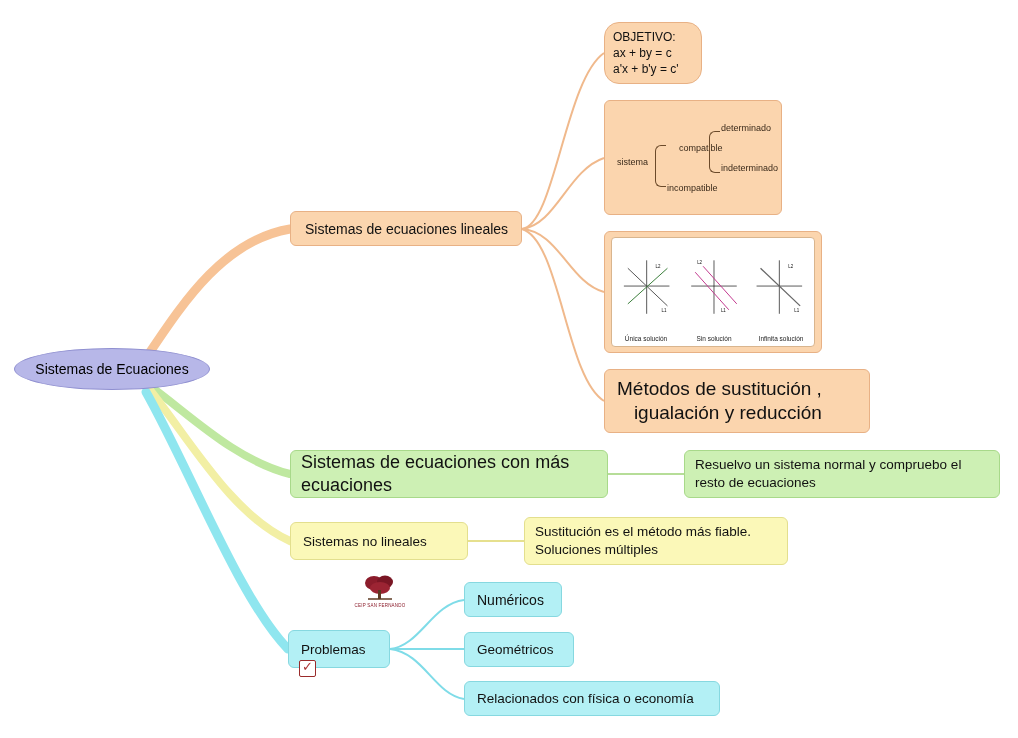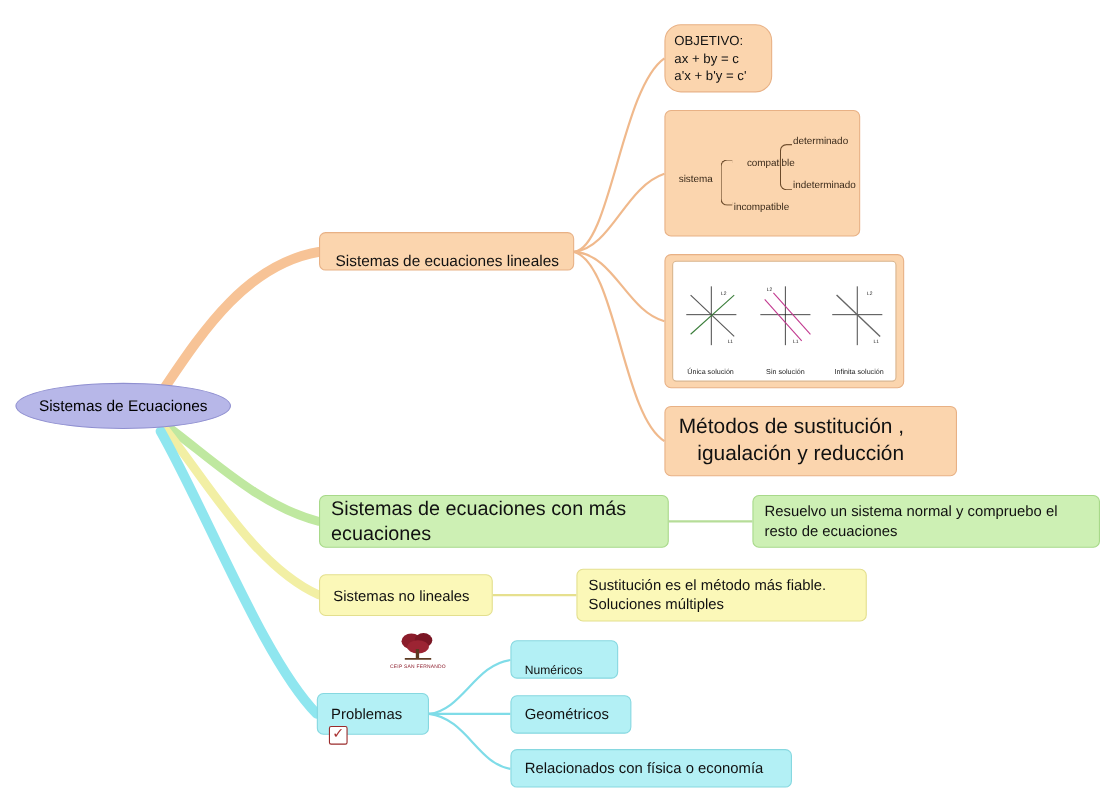--- a/index.html
+++ b/index.html
@@ -20,36 +20,36 @@
     justify-content:center;
     font-size:14px;color:#000000;
   }
 
   
   .orange{background:#fbd5ae;border:1px solid #e8b185;}
   .green{background:#cdf0b4;border:1px solid #a8d98a;}
   .yellow{background:#fbf8b8;border:1px solid #e3df8e;}
   .cyan{background:#b3f0f5;border:1px solid #86d8e0;}
 
-  #n-lineales{left:290px;top:211px;width:232px;height:35px;padding-left:14px;font-size:14px;align-items:flex-end;}
+  #n-lineales{left:290px;top:211px;width:232px;height:35px;padding-left:14px;font-size:14px;}
   #n-objetivo{left:604px;top:22px;width:98px;height:62px;padding:6px 8px;font-size:12px;
               align-items:flex-start;line-height:1.35;border-radius:15px;}
   #n-objetivo .lines{font-size:12px;}
   #n-clasif{left:604px;top:100px;width:178px;height:115px;padding:4px;}
   #n-graficas{left:604px;top:231px;width:218px;height:122px;padding:6px;}
   #n-metodos{left:604px;top:369px;width:266px;height:64px;padding:4px 12px;font-size:19px;line-height:1.25;text-align:right;}
 
   #n-masec{left:290px;top:450px;width:318px;height:48px;padding:6px 10px;font-size:18px;line-height:1.3;}
   #n-resuelvo{left:684px;top:450px;width:316px;height:48px;padding:6px 10px;font-size:13.5px;line-height:1.3;}
 
-  #n-nolineales{left:290px;top:522px;width:158px;height:38px;padding-left:12px;font-size:13.5px;}
+  #n-nolineales{left:290px;top:522px;width:178px;height:38px;padding-left:12px;font-size:13.5px;}
   #n-sustitucion{left:524px;top:517px;width:264px;height:48px;padding:6px 10px;font-size:13.5px;line-height:1.3;}
 
   #n-problemas{left:288px;top:630px;width:102px;height:38px;padding-left:12px;font-size:13.5px;}
-  #n-numericos{left:464px;top:582px;width:98px;height:35px;padding-left:12px;font-size:11px;align-items:flex-end;}
+  #n-numericos{left:464px;top:582px;width:98px;height:35px;padding-left:12px;font-size:14px;}
   #n-geometricos{left:464px;top:632px;width:110px;height:35px;padding-left:12px;font-size:13.5px;}
   #n-fisica{left:464px;top:681px;width:256px;height:35px;padding-left:12px;font-size:13.5px;}
 
   
   .clasif-wrap{position:relative;width:100%;height:100%;font-size:9px;color:#3a2a1a;}
   .clasif-wrap .lbl{position:absolute;white-space:nowrap;}
   .br{position:absolute;border-left:1px solid #6b4a2a;border-top:1px solid #6b4a2a;
       border-bottom:1px solid #6b4a2a;border-radius:6px 0 0 6px;}
 
   

